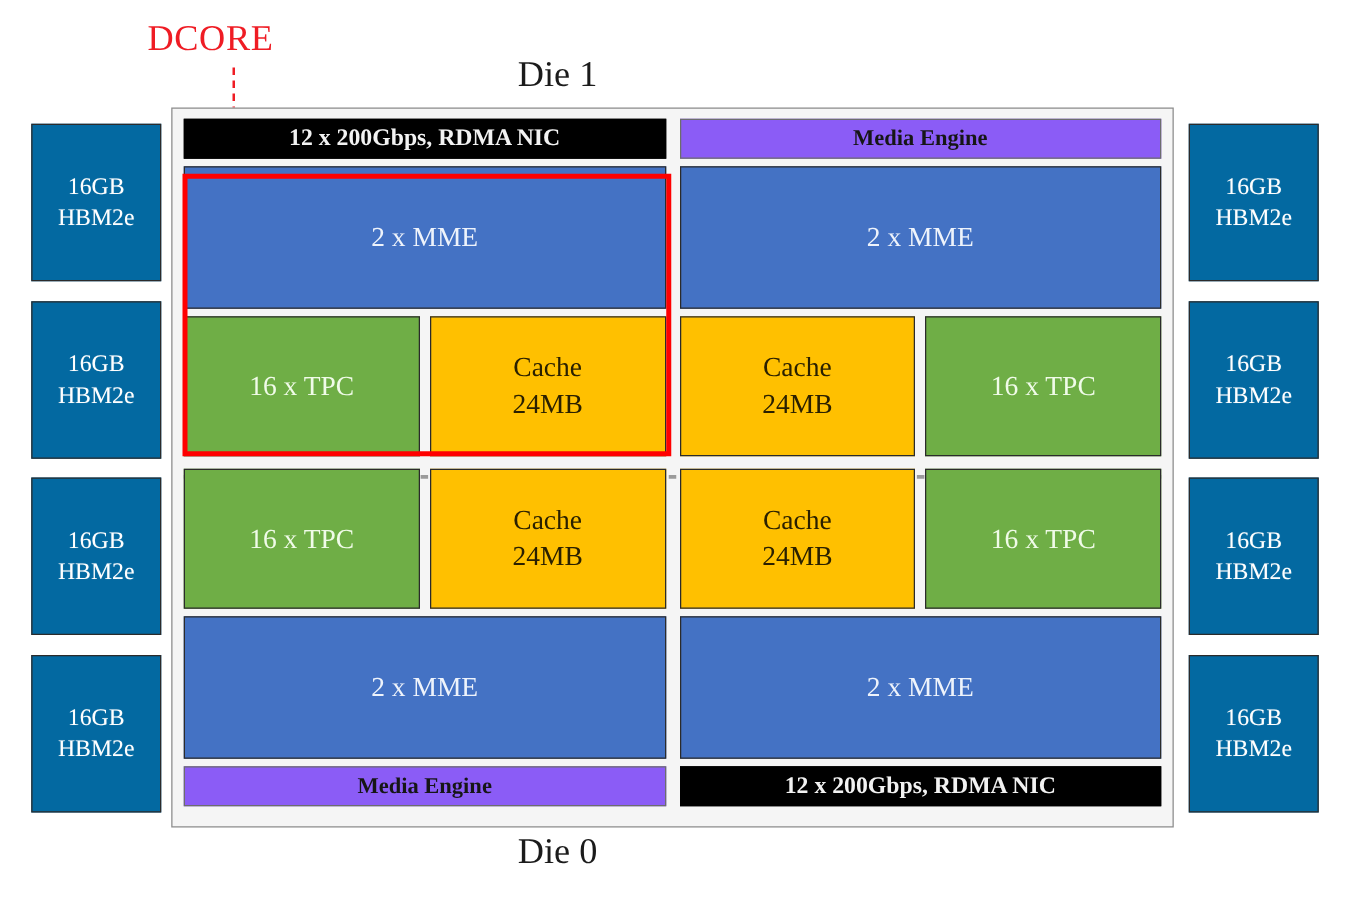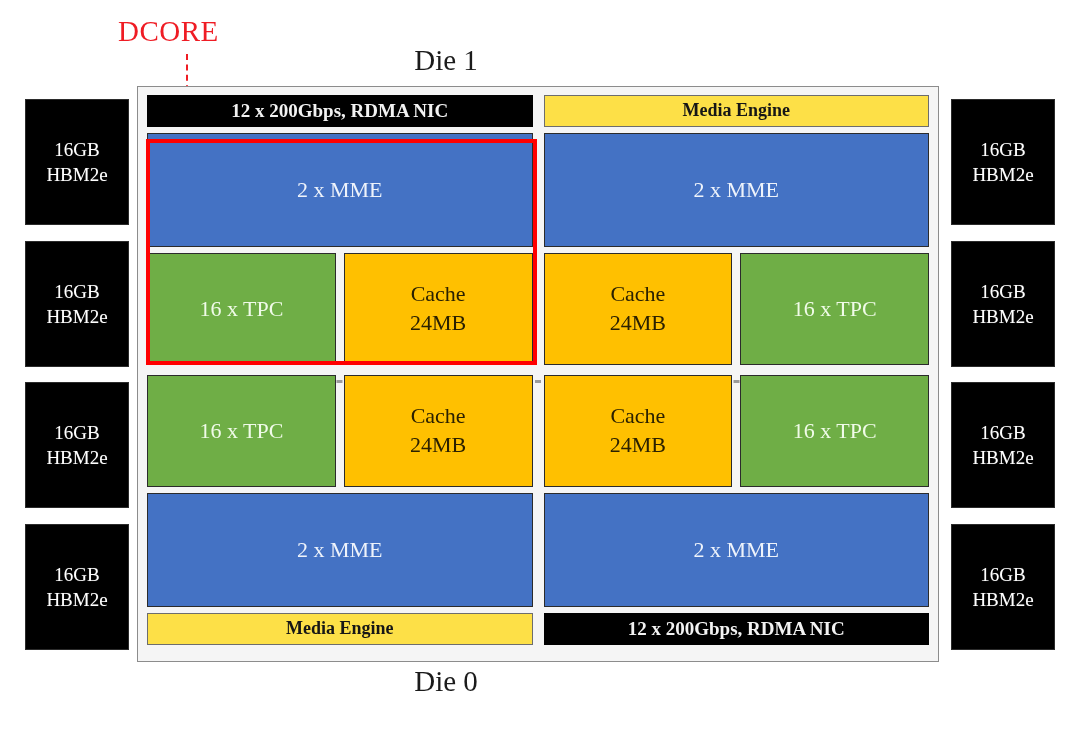--- a/index.html
+++ b/index.html
@@ -64,21 +64,21 @@
     display: flex;
     flex-direction: column;
     justify-content: space-between;
   }
   #hbm-col-left { left: 25px; }
   #hbm-col-right { left: 951px; }
 
   .hbm-block {
     width: 100%;
     height: 126px;
-    background: #000000;
+    background: #0369a1;
     border: 1.5px solid #2b2b2b;
     color: #ffffff;
     display: flex;
     flex-direction: column;
     align-items: center;
     justify-content: center;
     font-size: 19px;
     line-height: 1.32;
     box-sizing: border-box;
     text-shadow: 0 0 1px rgba(255,255,255,0.25);
@@ -136,21 +136,21 @@
   .blk-nic {
     height: 32px;
     background: #000000;
     color: #f2f2f2;
     font-size: 19px;
     border: 1px solid #000000;
     font-weight: 700;
   }
   .blk-media {
     height: 32px;
-    background: #fde047;
+    background: #8b5cf6;
     color: #161616;
     font-size: 18px;
     border: 1.5px solid #6d6d6d;
     font-weight: 700;
   }
   .blk-pcie {
     height: 32px;
     background: #4d4d4d;
     color: #f4f4f4;
     font-size: 18px;

